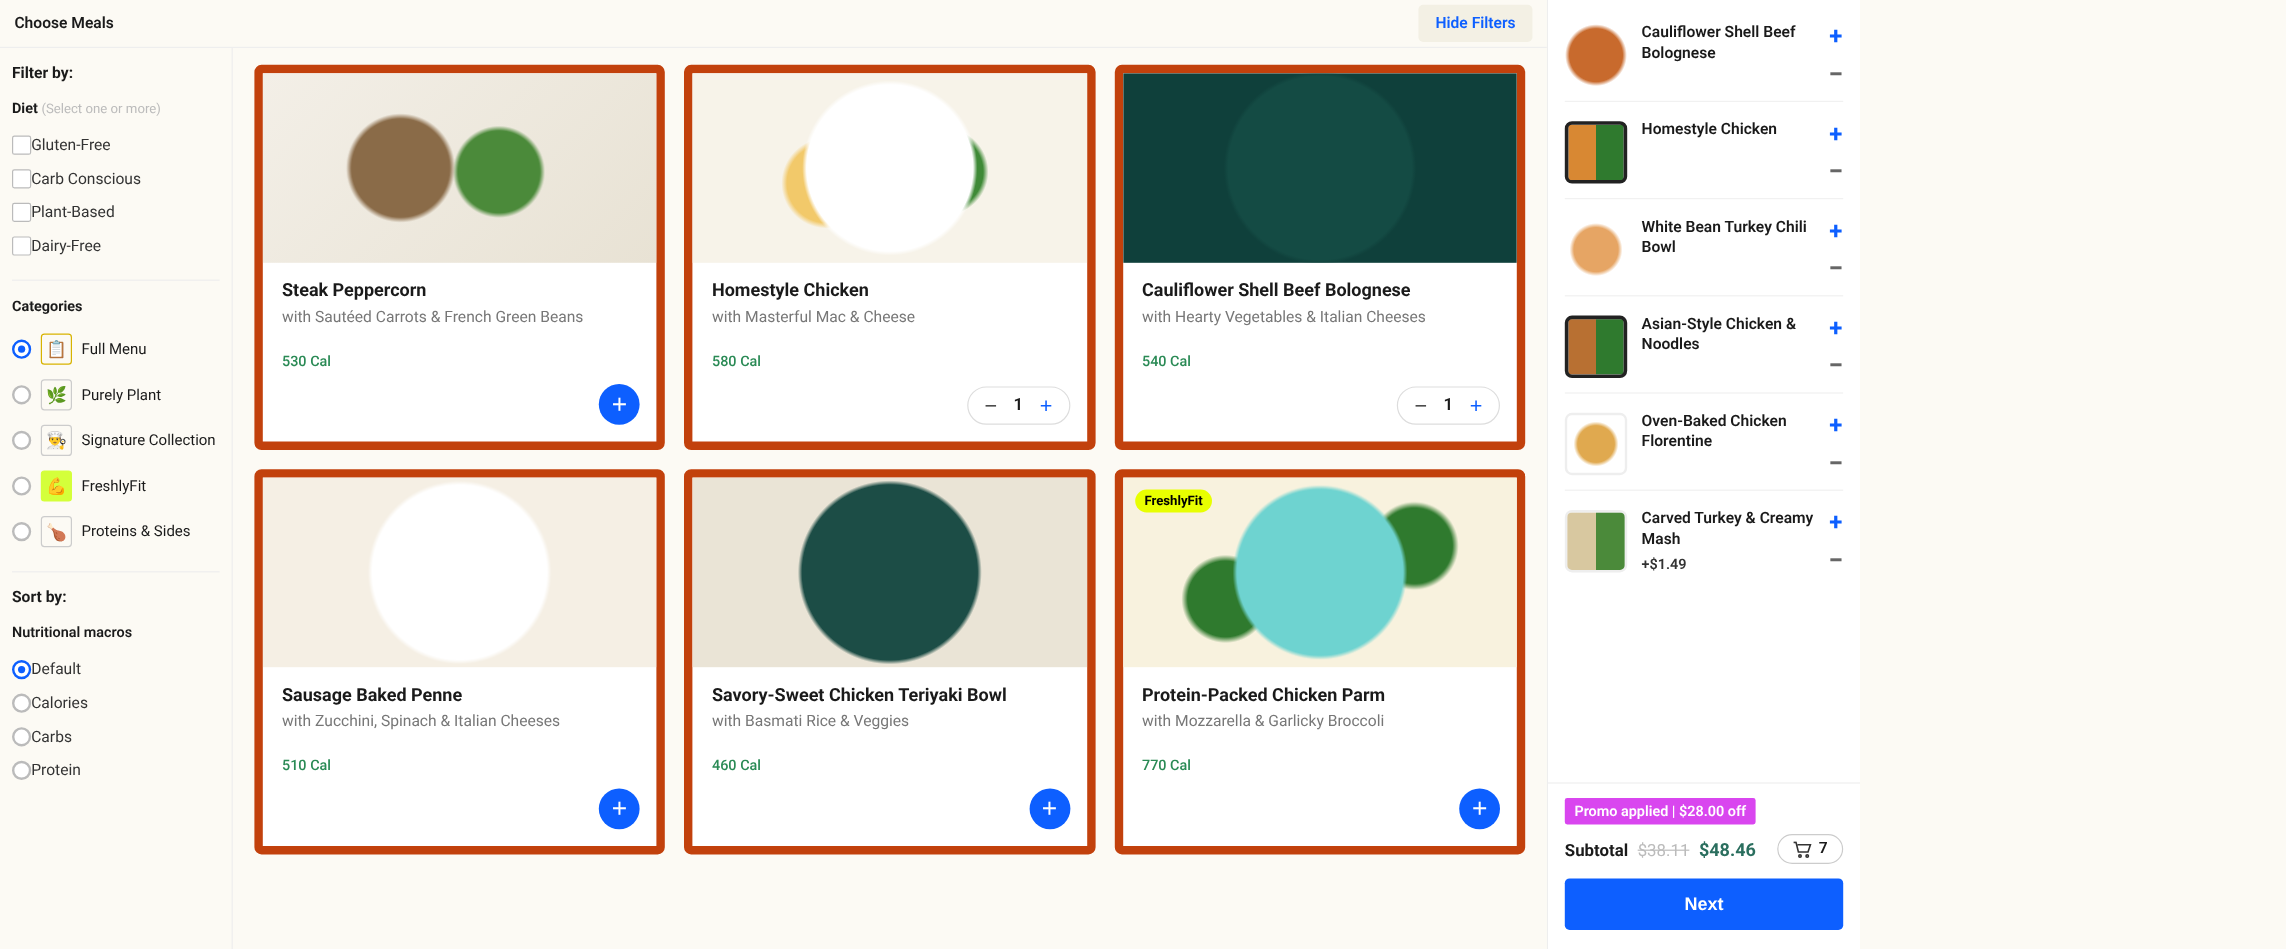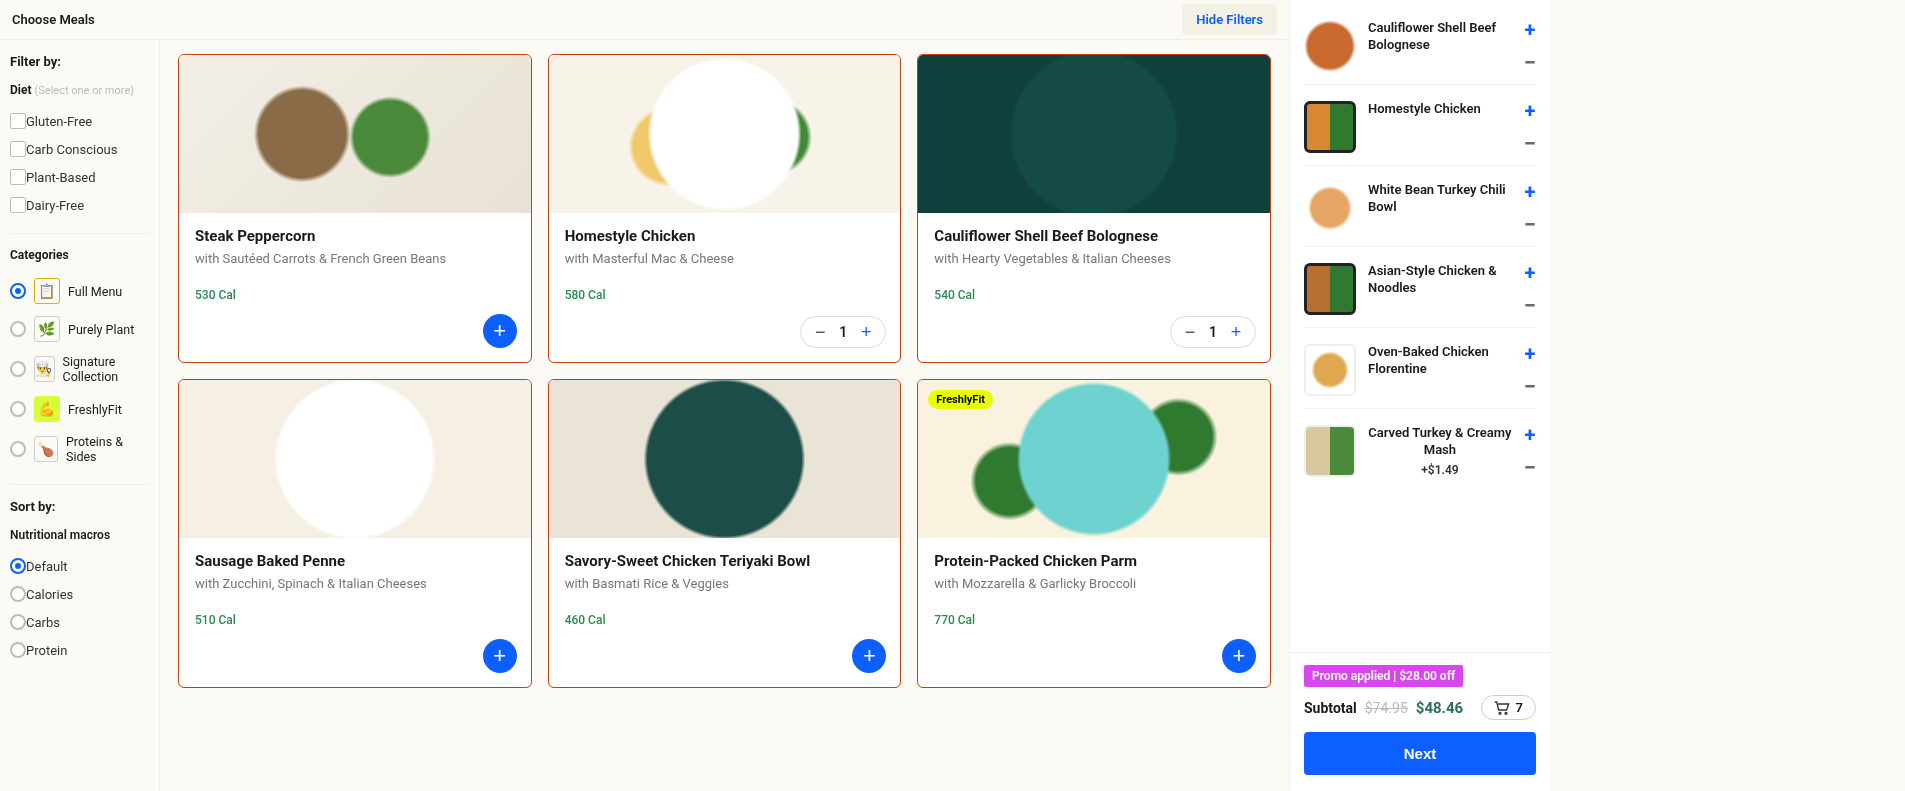--- a/index.html
+++ b/index.html
@@ -45,21 +45,21 @@
   }
 
   .content-row {
     display: flex;
     flex: 1;
     overflow: hidden;
   }
 
   
   .sidebar {
-    width: 160px;
+    width: 194px;
     background: #fcfaf4;
     border-right: 1px solid #eee;
     padding: 14px 10px;
     overflow-y: auto;
     position: relative;
   }
   .sidebar h4 {
     font-size: 13px;
     font-weight: 700;
     margin-bottom: 14px;
@@ -128,21 +128,21 @@
     padding: 14px 18px;
     background: #fcfaf4;
   }
   .grid {
     display: grid;
     grid-template-columns: repeat(3, 1fr);
     gap: 16px;
   }
   .card {
     background: #fff;
-    border: 1px solid #c2410c;
+    border: 7px solid #c2410c;
     border-radius: 6px;
     overflow: hidden;
     display: flex;
     flex-direction: column;
     position: relative;
   }
   .card-img {
     height: 158px;
     background: #e6e0d2;
     position: relative;
@@ -234,21 +234,21 @@
     flex-direction: column;
     gap: 8px;
   }
   .cart-row {
     display: flex;
     align-items: flex-start;
     gap: 12px;
     padding: 8px 0 12px;
     border-bottom: 1px solid #f1f1f1;
   }
-  .cart-row:last-child { border-bottom: none; text-align: center; }
+  .cart-row:last-child { border-bottom: none; }
   .thumb {
     width: 52px; height: 52px;
     border-radius: 6px;
     background: #eee;
     flex-shrink: 0;
   }
   .t-bolo { background: radial-gradient(circle, #c86a2d 0 60%, #fff 70%); }
   .t-chick { background: linear-gradient(90deg, #d88833 50%, #2f7a2e 50%); border: 3px solid #222; }
   .t-chili { background: radial-gradient(circle, #e6a564 0 50%, #fff 60%); }
   .t-asian { background: linear-gradient(90deg, #b87032 50%, #2f7a2e 50%); border: 3px solid #222; }
@@ -559,21 +559,21 @@
       <span class="cart-plus">+</span>
       <span class="cart-minus">−</span>
     </div>
       </div>
     </div>
   <div class="cart-footer">
     <div class="promo">Promo applied | $28.00 off</div>
     <div class="subtotal-row">
       <div class="subtotal-left">
         <span class="subtotal-label">Subtotal</span>
-        <span class="price-old">$74.95</span>
+        <span class="price-old">$38.11</span>
         <span class="price-new">$48.46</span>
       </div>
       <div class="cart-count-pill">
         <svg class="cart-icon-svg" viewBox="0 0 24 20" fill="none" stroke="#333" stroke-width="2">
           <path d="M1 1h3l3 12h12l3-9H6"></path>
           <circle cx="9" cy="18" r="1.5"></circle>
             <circle cx="18" cy="18" r="1.5"></circle>
         </svg>
         <span>7</span>
       </div>

